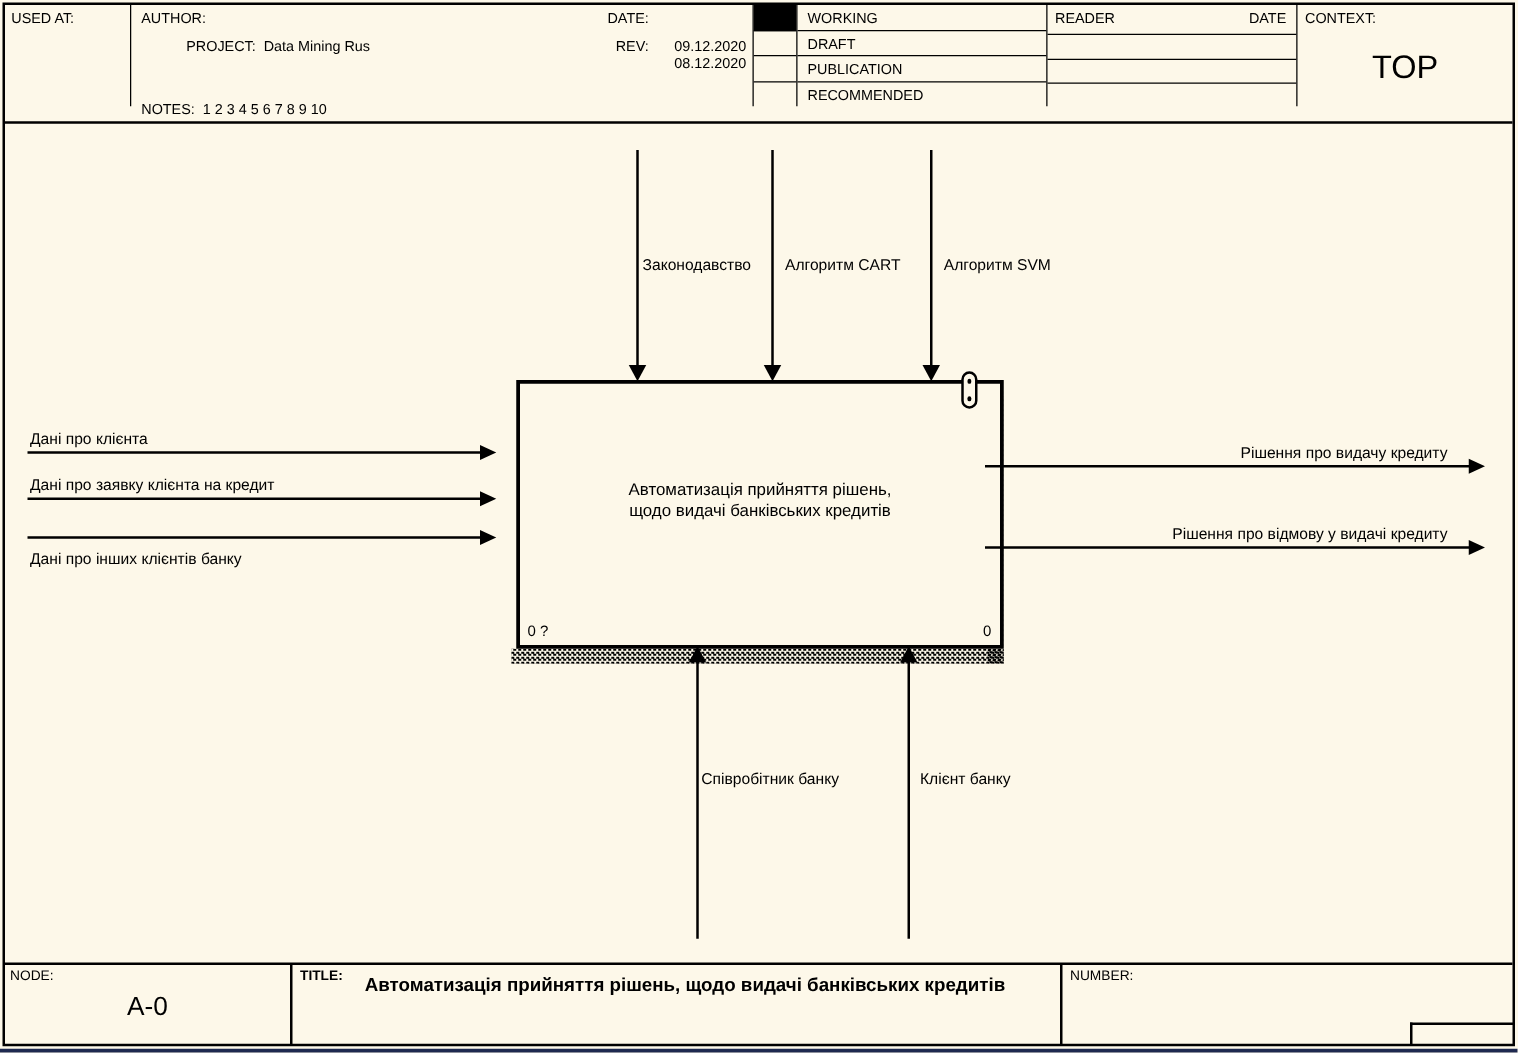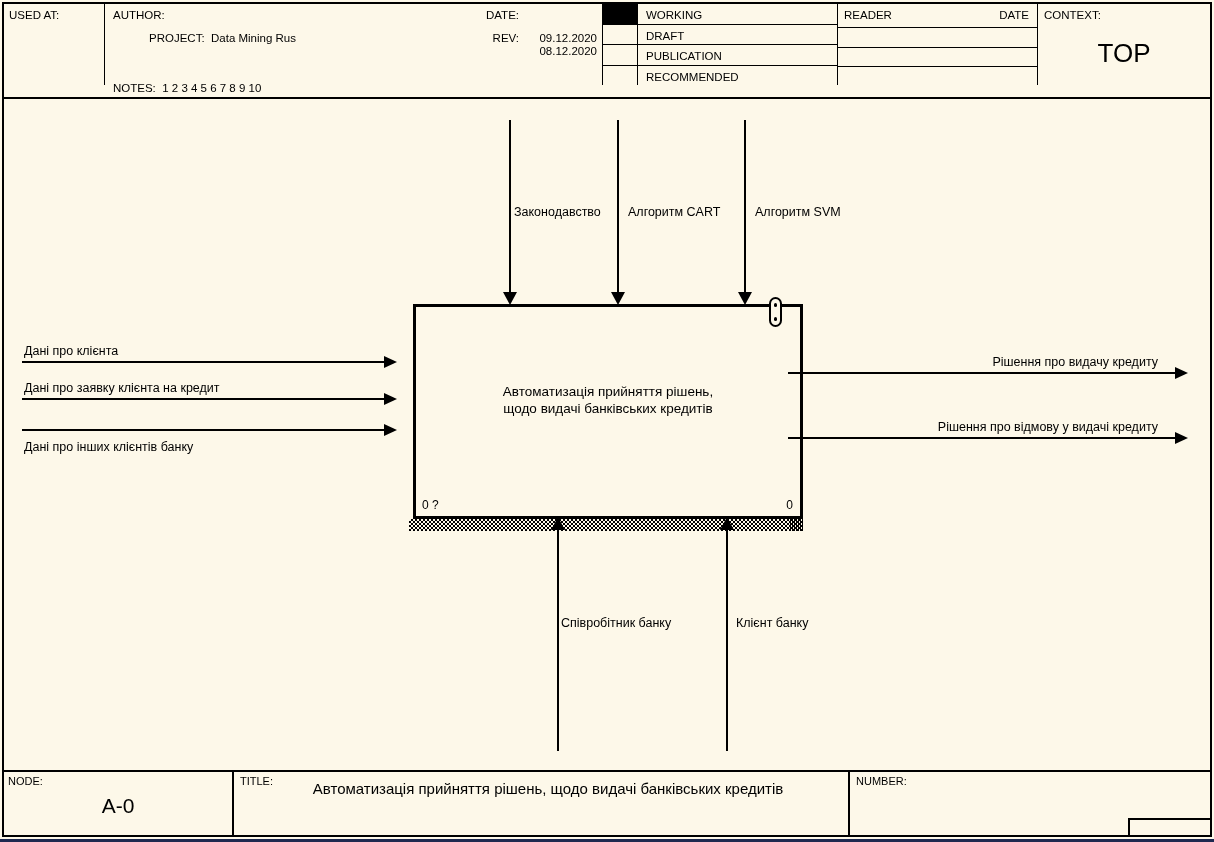--- a/index.html
+++ b/index.html
@@ -197,21 +197,21 @@
     <div class="abs head head-up" style="left:720px;top:517px;"></div>
     <div class="arrow-label" style="left:736px;top:616px;">Клієнт банку</div>
   </div>
 </div>
 
 <div class="abs footer">
   <div class="fcell" style="left:0;width:228px;">
     <div class="small-cap" style="left:4px;">NODE:</div>
     <div class="node-value">A-0</div>
   </div>
-  <div class="fcell bl2" style="left:228px;width:616px;">
+  <div class="fcell bl2" style="left:228px;width:616px;font-weight:bold;">
     <div class="small-cap">TITLE:</div>
     <div class="footer-title">Автоматизація прийняття рішень, щодо видачі банківських кредитів</div>
   </div>
   <div class="fcell bl2" style="left:844px;width:319px;">
     <div class="small-cap">NUMBER:</div>
     <div class="number-box"></div>
   </div>
 </div>
 
 <div class="abs bottom-strip"></div>

